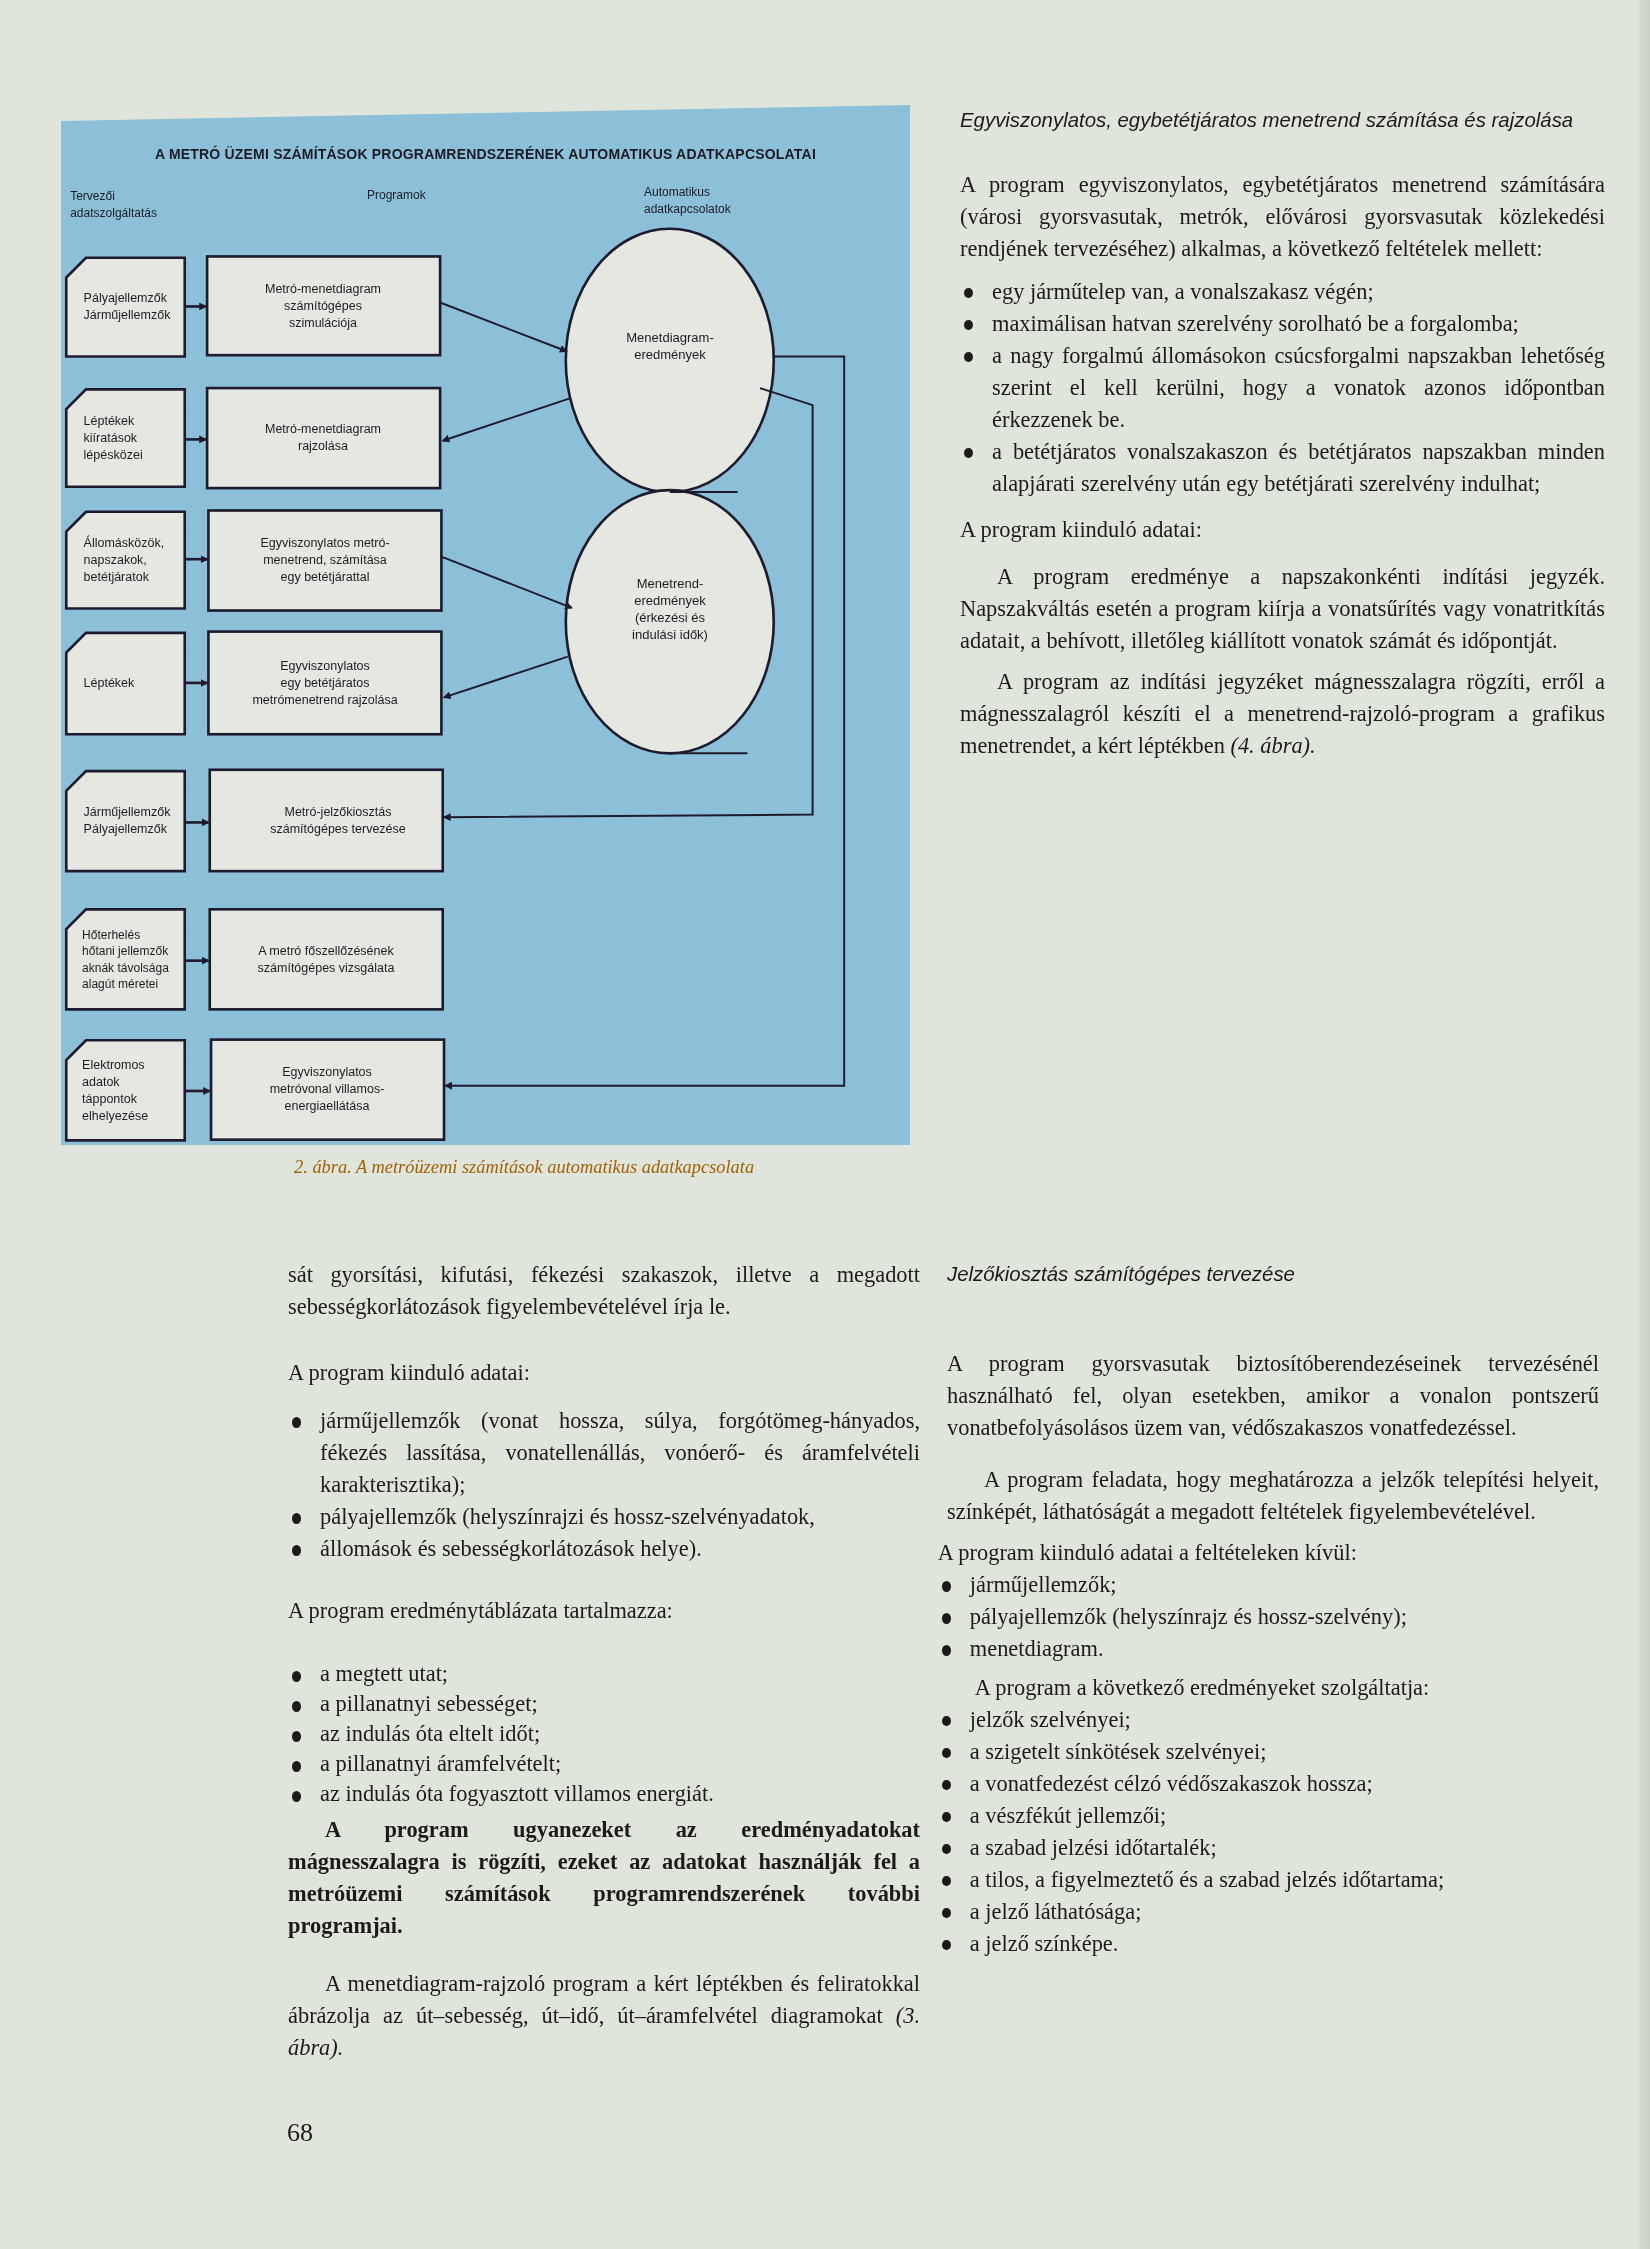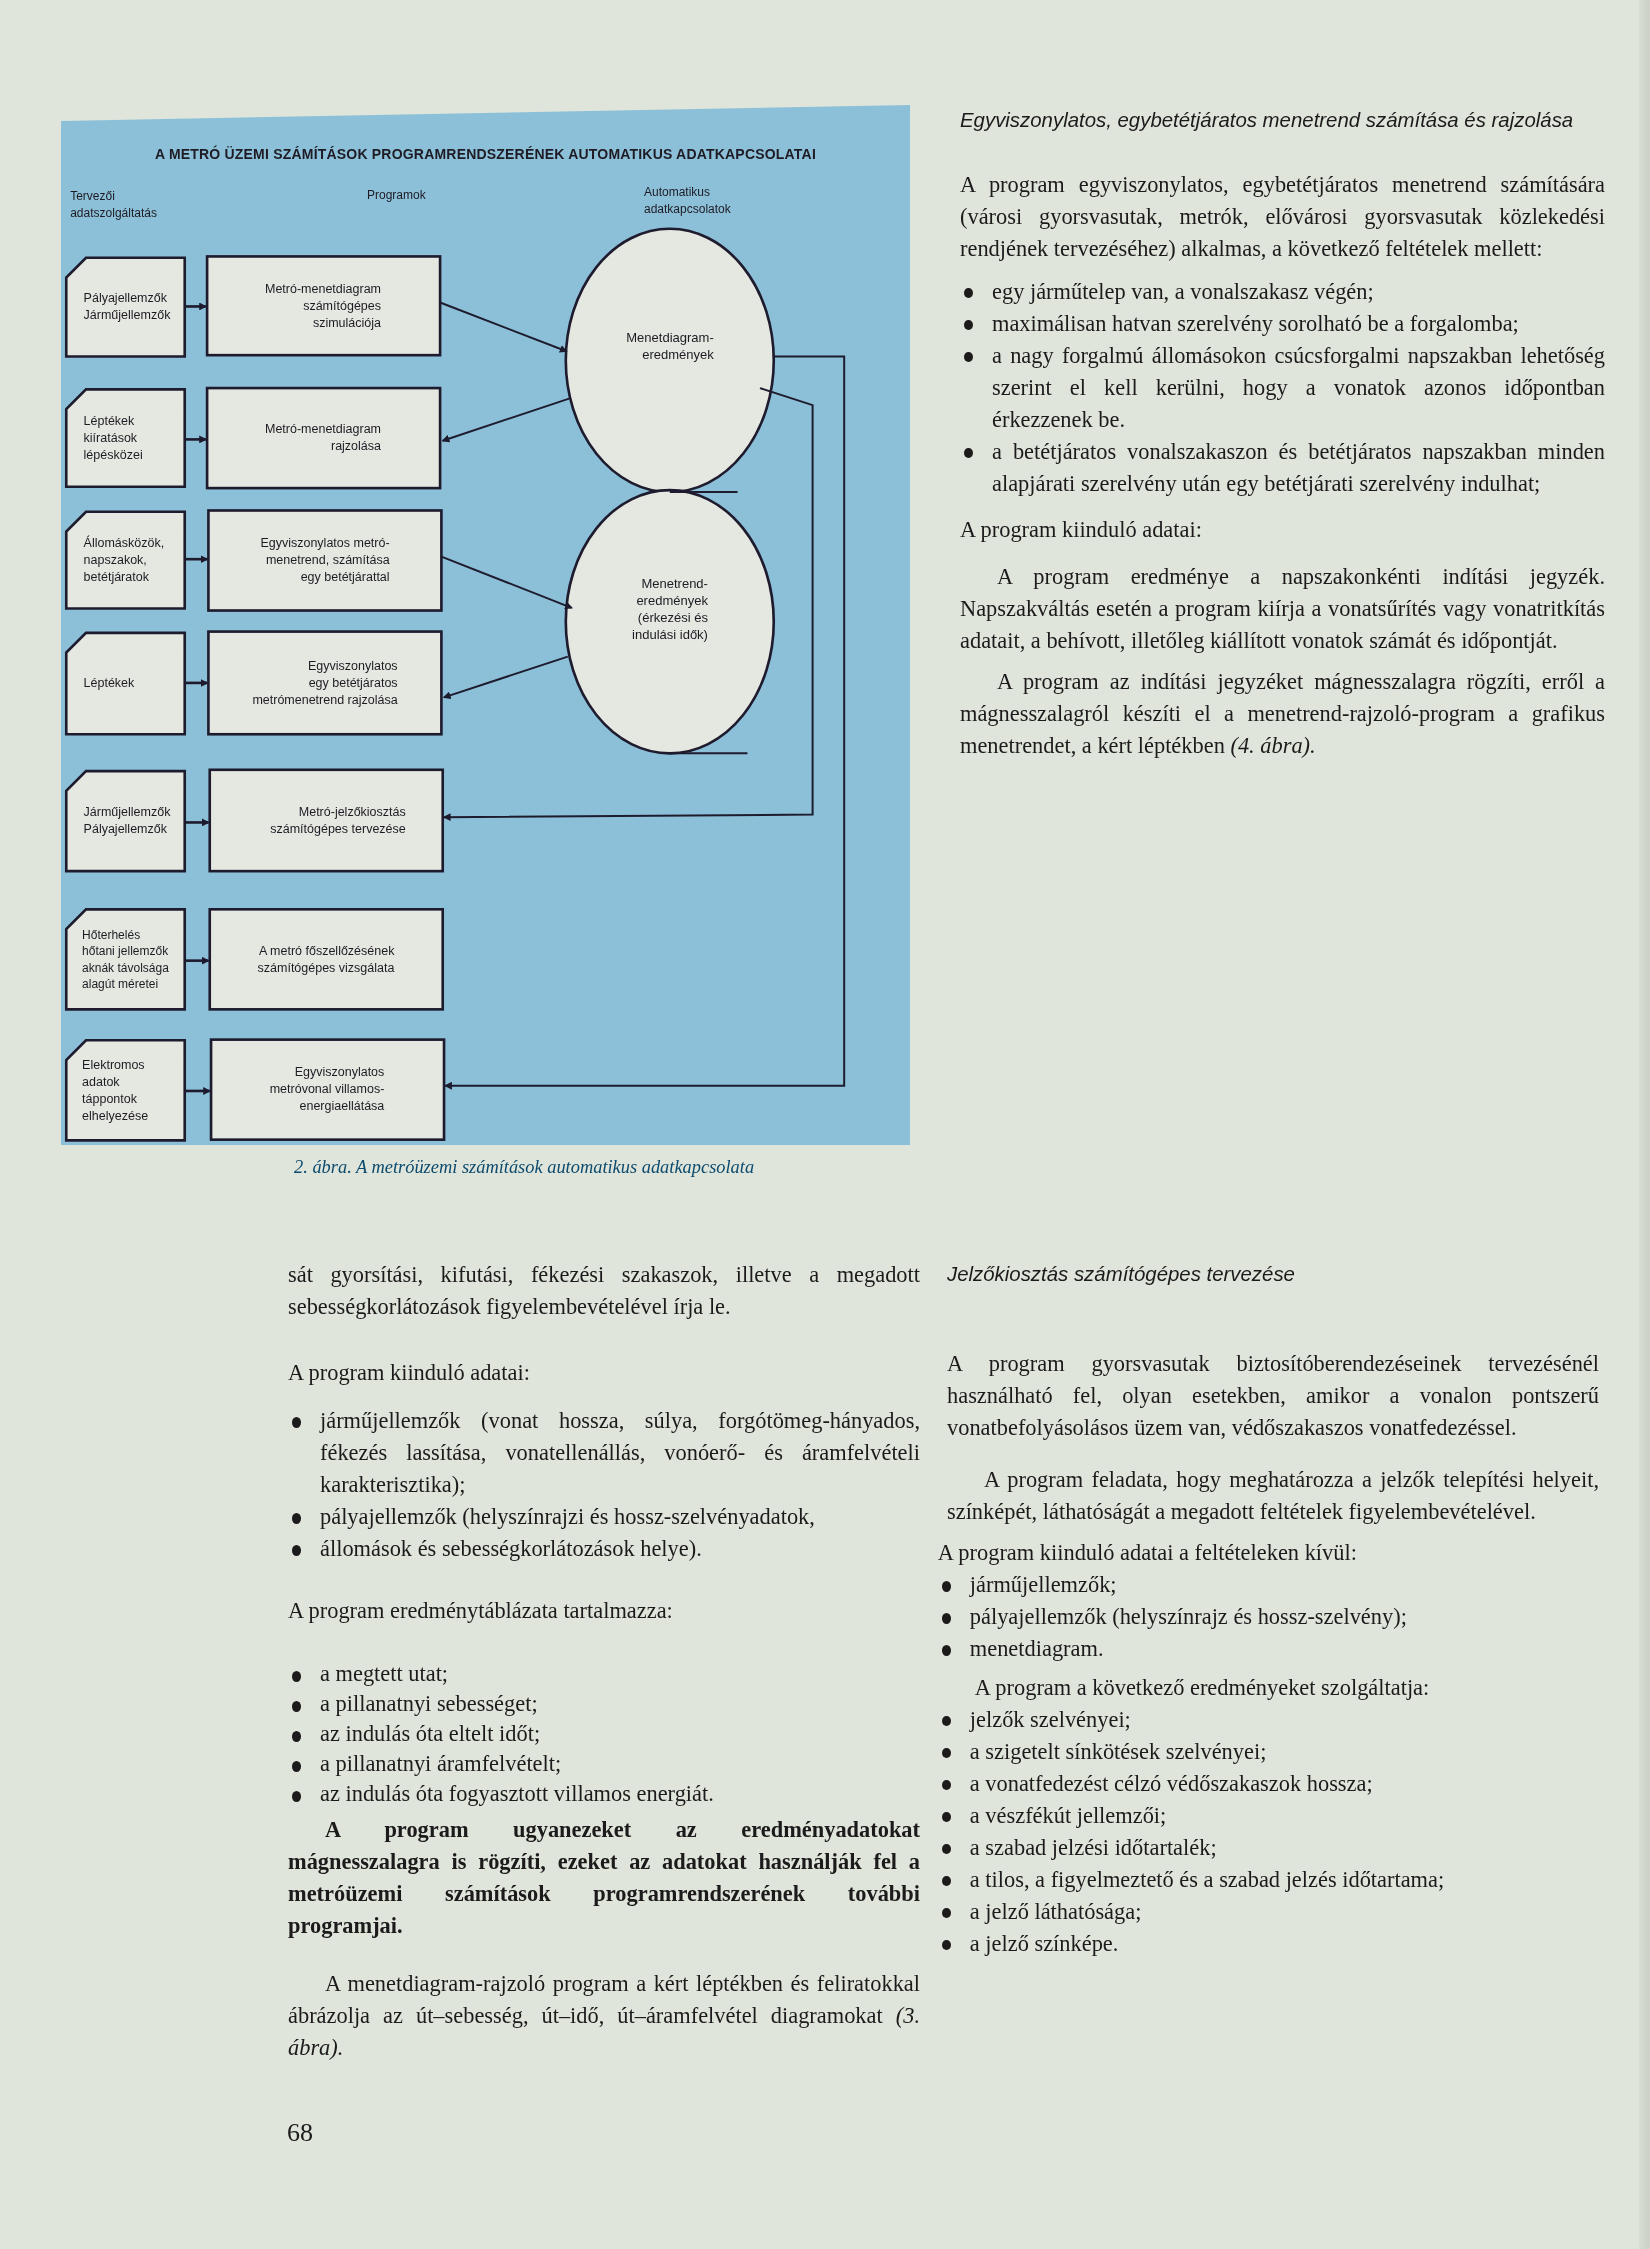--- a/index.html
+++ b/index.html
@@ -30,29 +30,29 @@
   }
   .col-head {
     position: absolute;
     font-family: "Liberation Sans", "DejaVu Sans", sans-serif;
     font-size: 12px; line-height: 17px; color: #1e1b24;
   }
   .diagram svg { position: absolute; left: 0; top: 0; }
   .box-text {
     position: absolute;
     display: flex; align-items: center; justify-content: center;
-    text-align: right;
+    text-align: center;
     font-family: "Liberation Sans", "DejaVu Sans", sans-serif;
     font-size: 12.5px; line-height: 17px; color: #1e1b24;
     white-space: pre-line;
   }
   .box-text.left { justify-content: flex-start; text-align: left; padding-left: 16px; box-sizing: border-box; }
   .caption {
     position: absolute; left: 294px; top: 1157px;
-    font-style: italic; font-size: 18.4px; color: #0c4a6e;
+    font-style: italic; font-size: 18.4px; color: #a16207;
   }
   
   .col {
     position: absolute;
     font-size: 22.4px; line-height: 32px;
     text-align: justify;
   }
   .col p { margin: 0; }
   .h-italic {
     font-family: "Liberation Sans", "DejaVu Sans", sans-serif;

